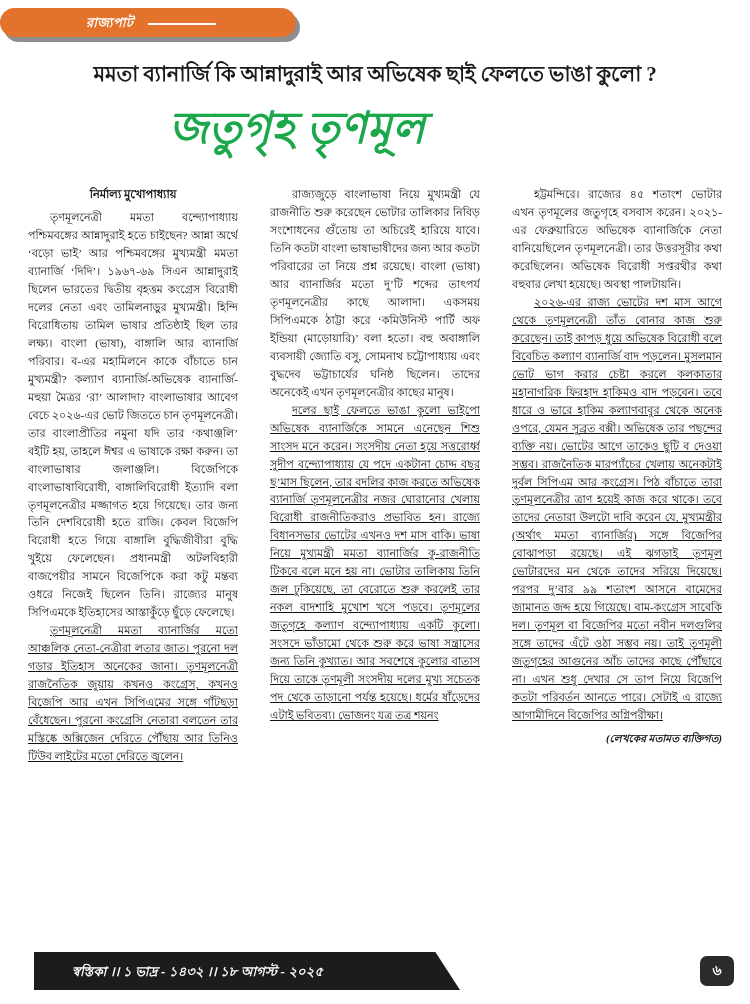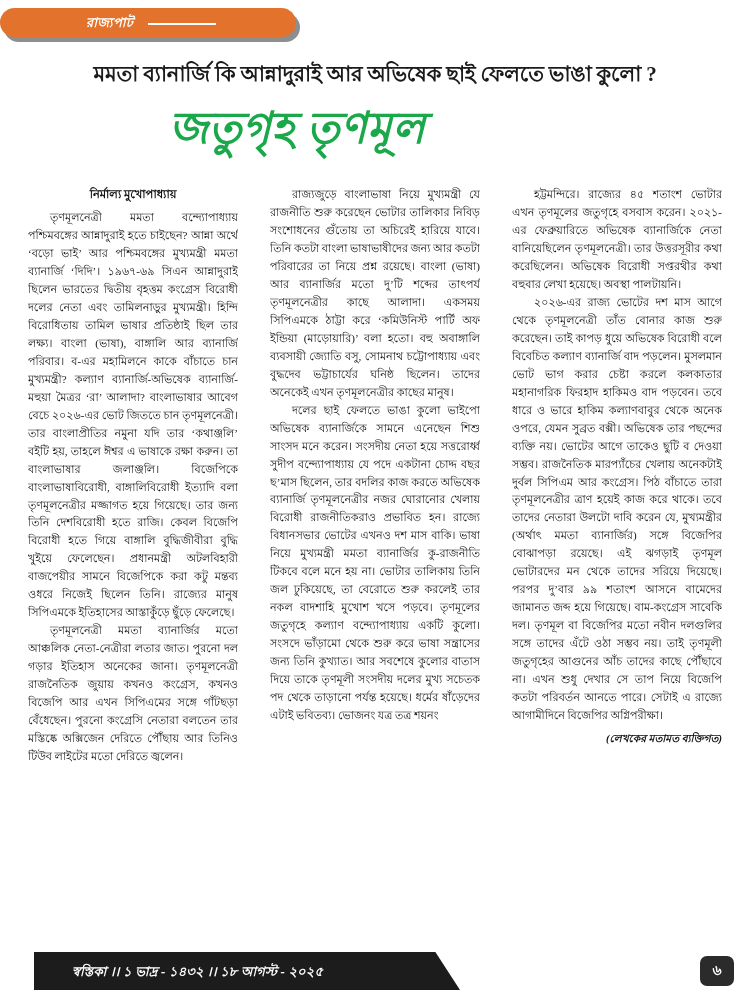--- a/index.html
+++ b/index.html
@@ -131,21 +131,21 @@
     font-size: 11.1px;
     line-height: 1.62;
     text-align: justify;
     text-justify: inter-word;
     margin: 0;
     text-indent: 22px;
     color: #111111;
     word-spacing: -0.2px;
     hyphens: none;
   }
-  .para + .para { margin-top: 0; }
+  .para + .para { margin-top: 0; text-decoration: underline; }
   .attribution {
     font-family: "Liberation Serif", "DejaVu Serif", serif;
     font-style: italic;
     font-weight: bold;
     font-size: 10.5px;
     text-align: right;
     margin-top: 6px;
     color: #111111;
   }
 

